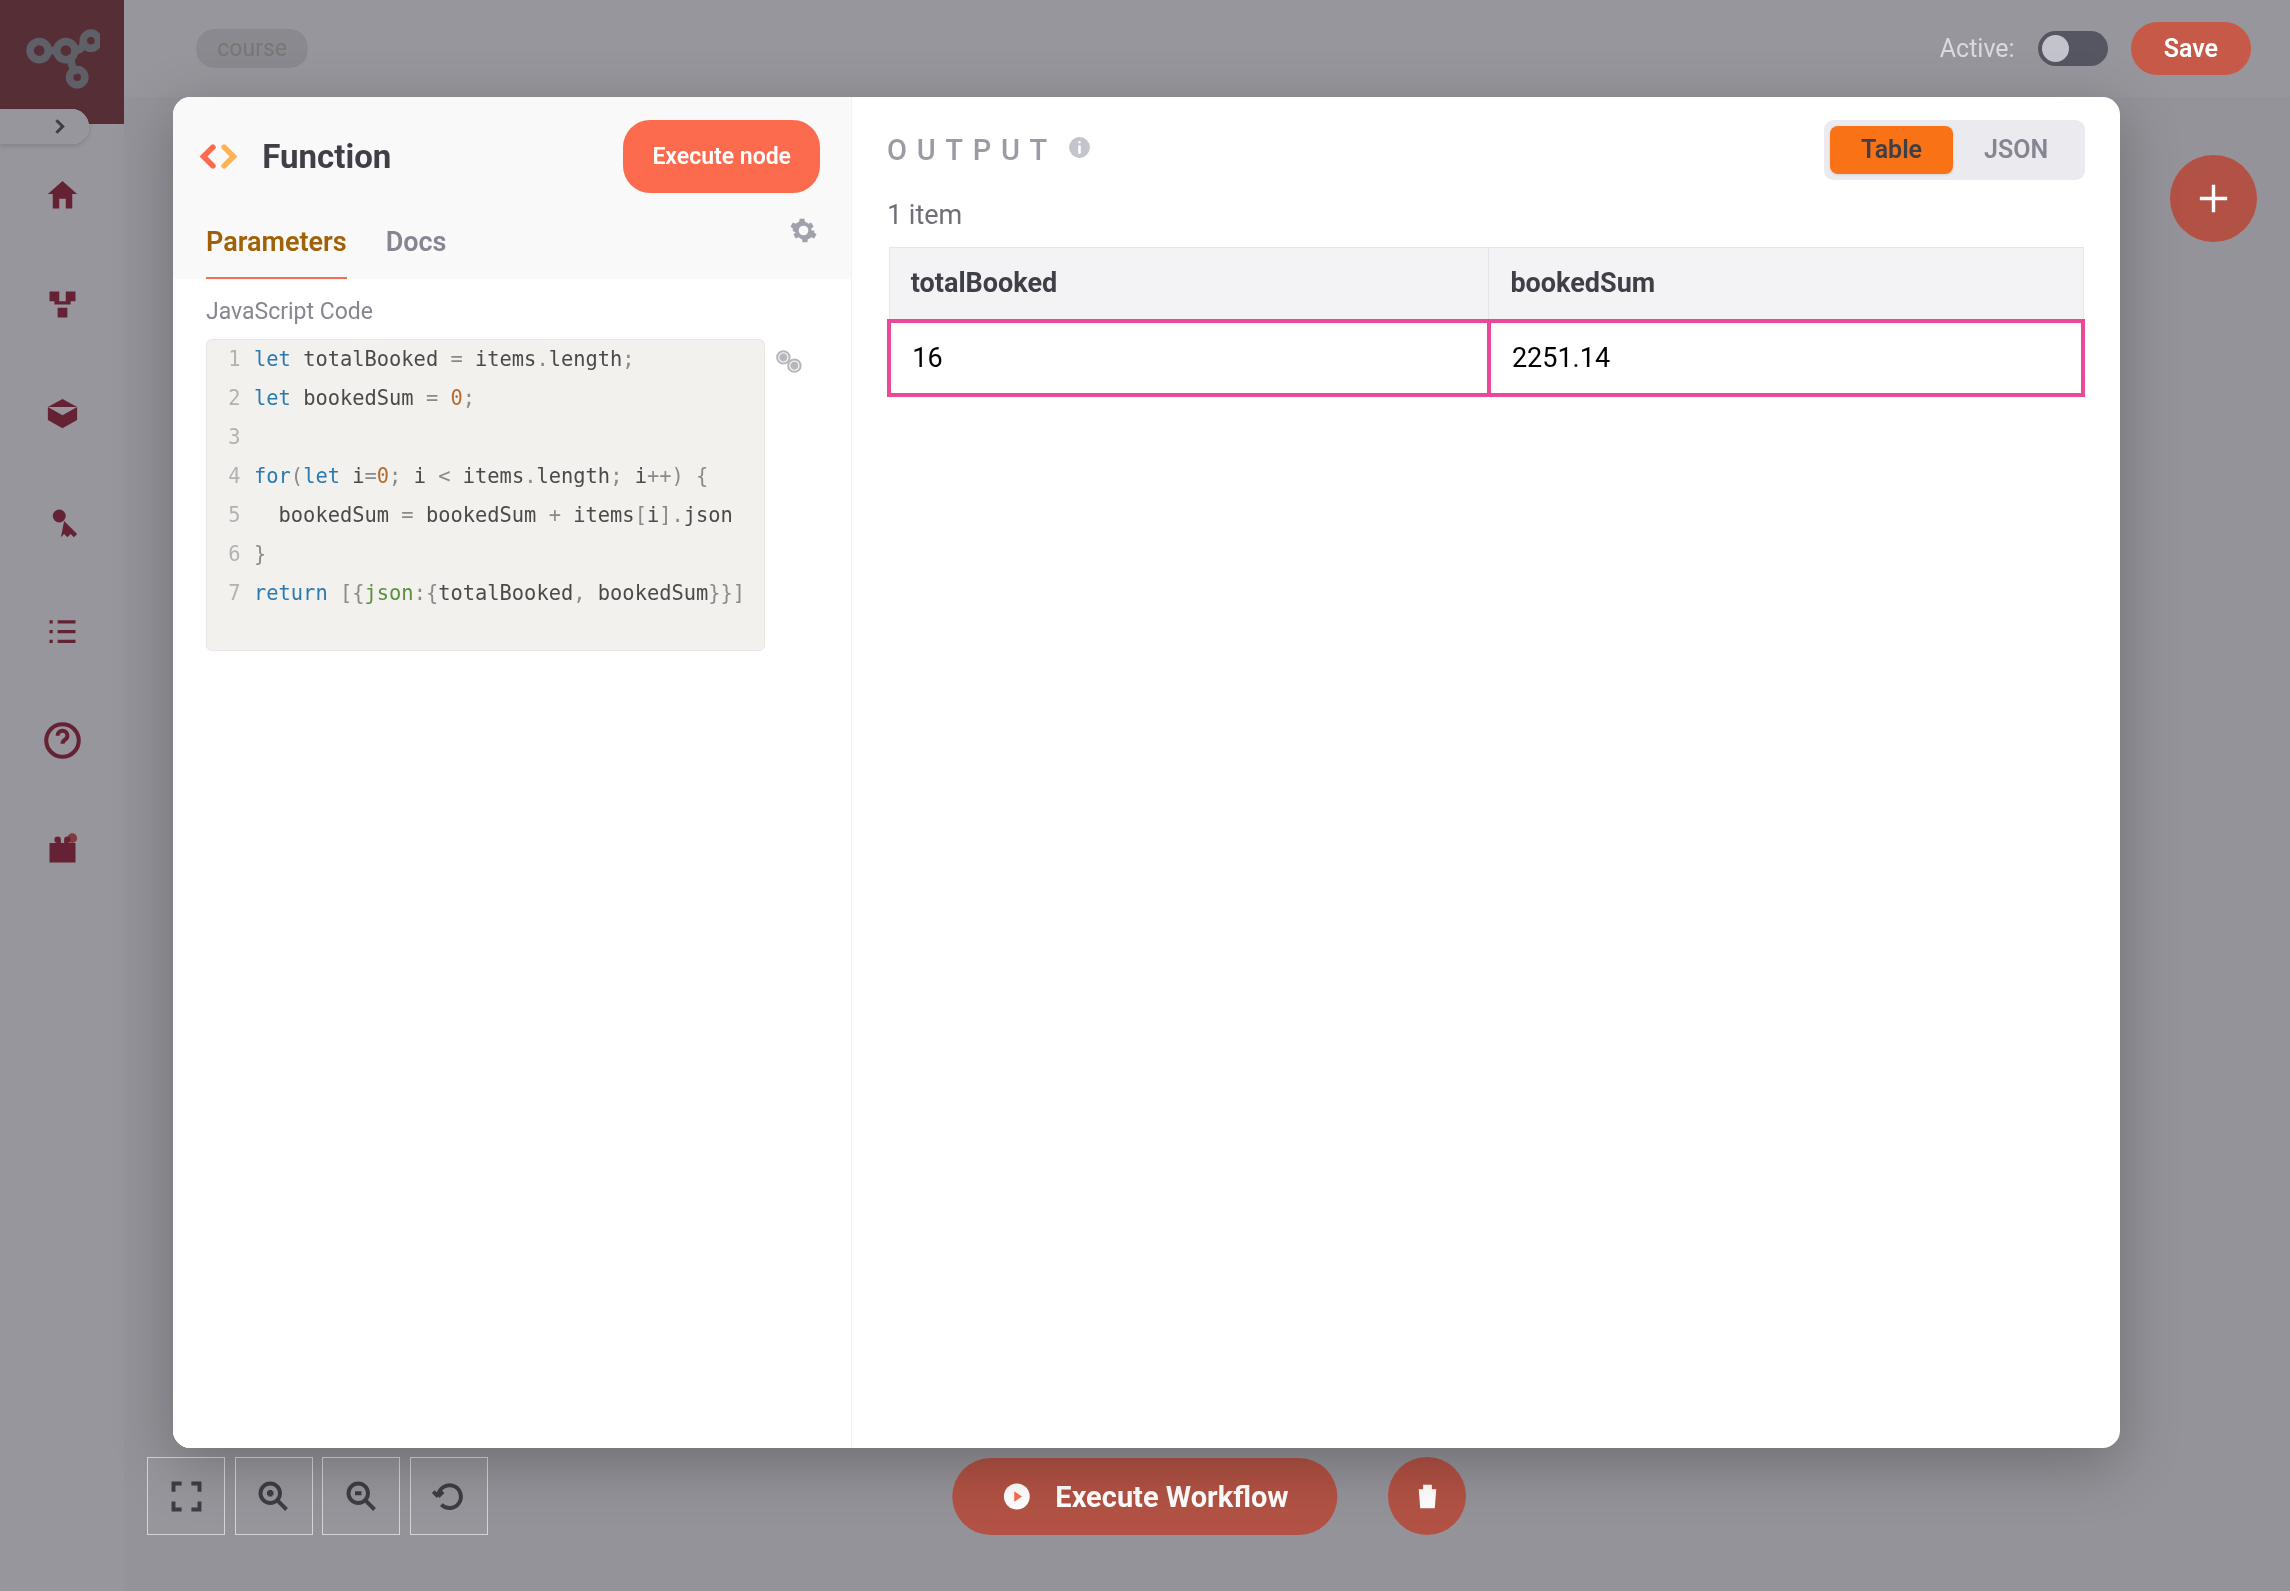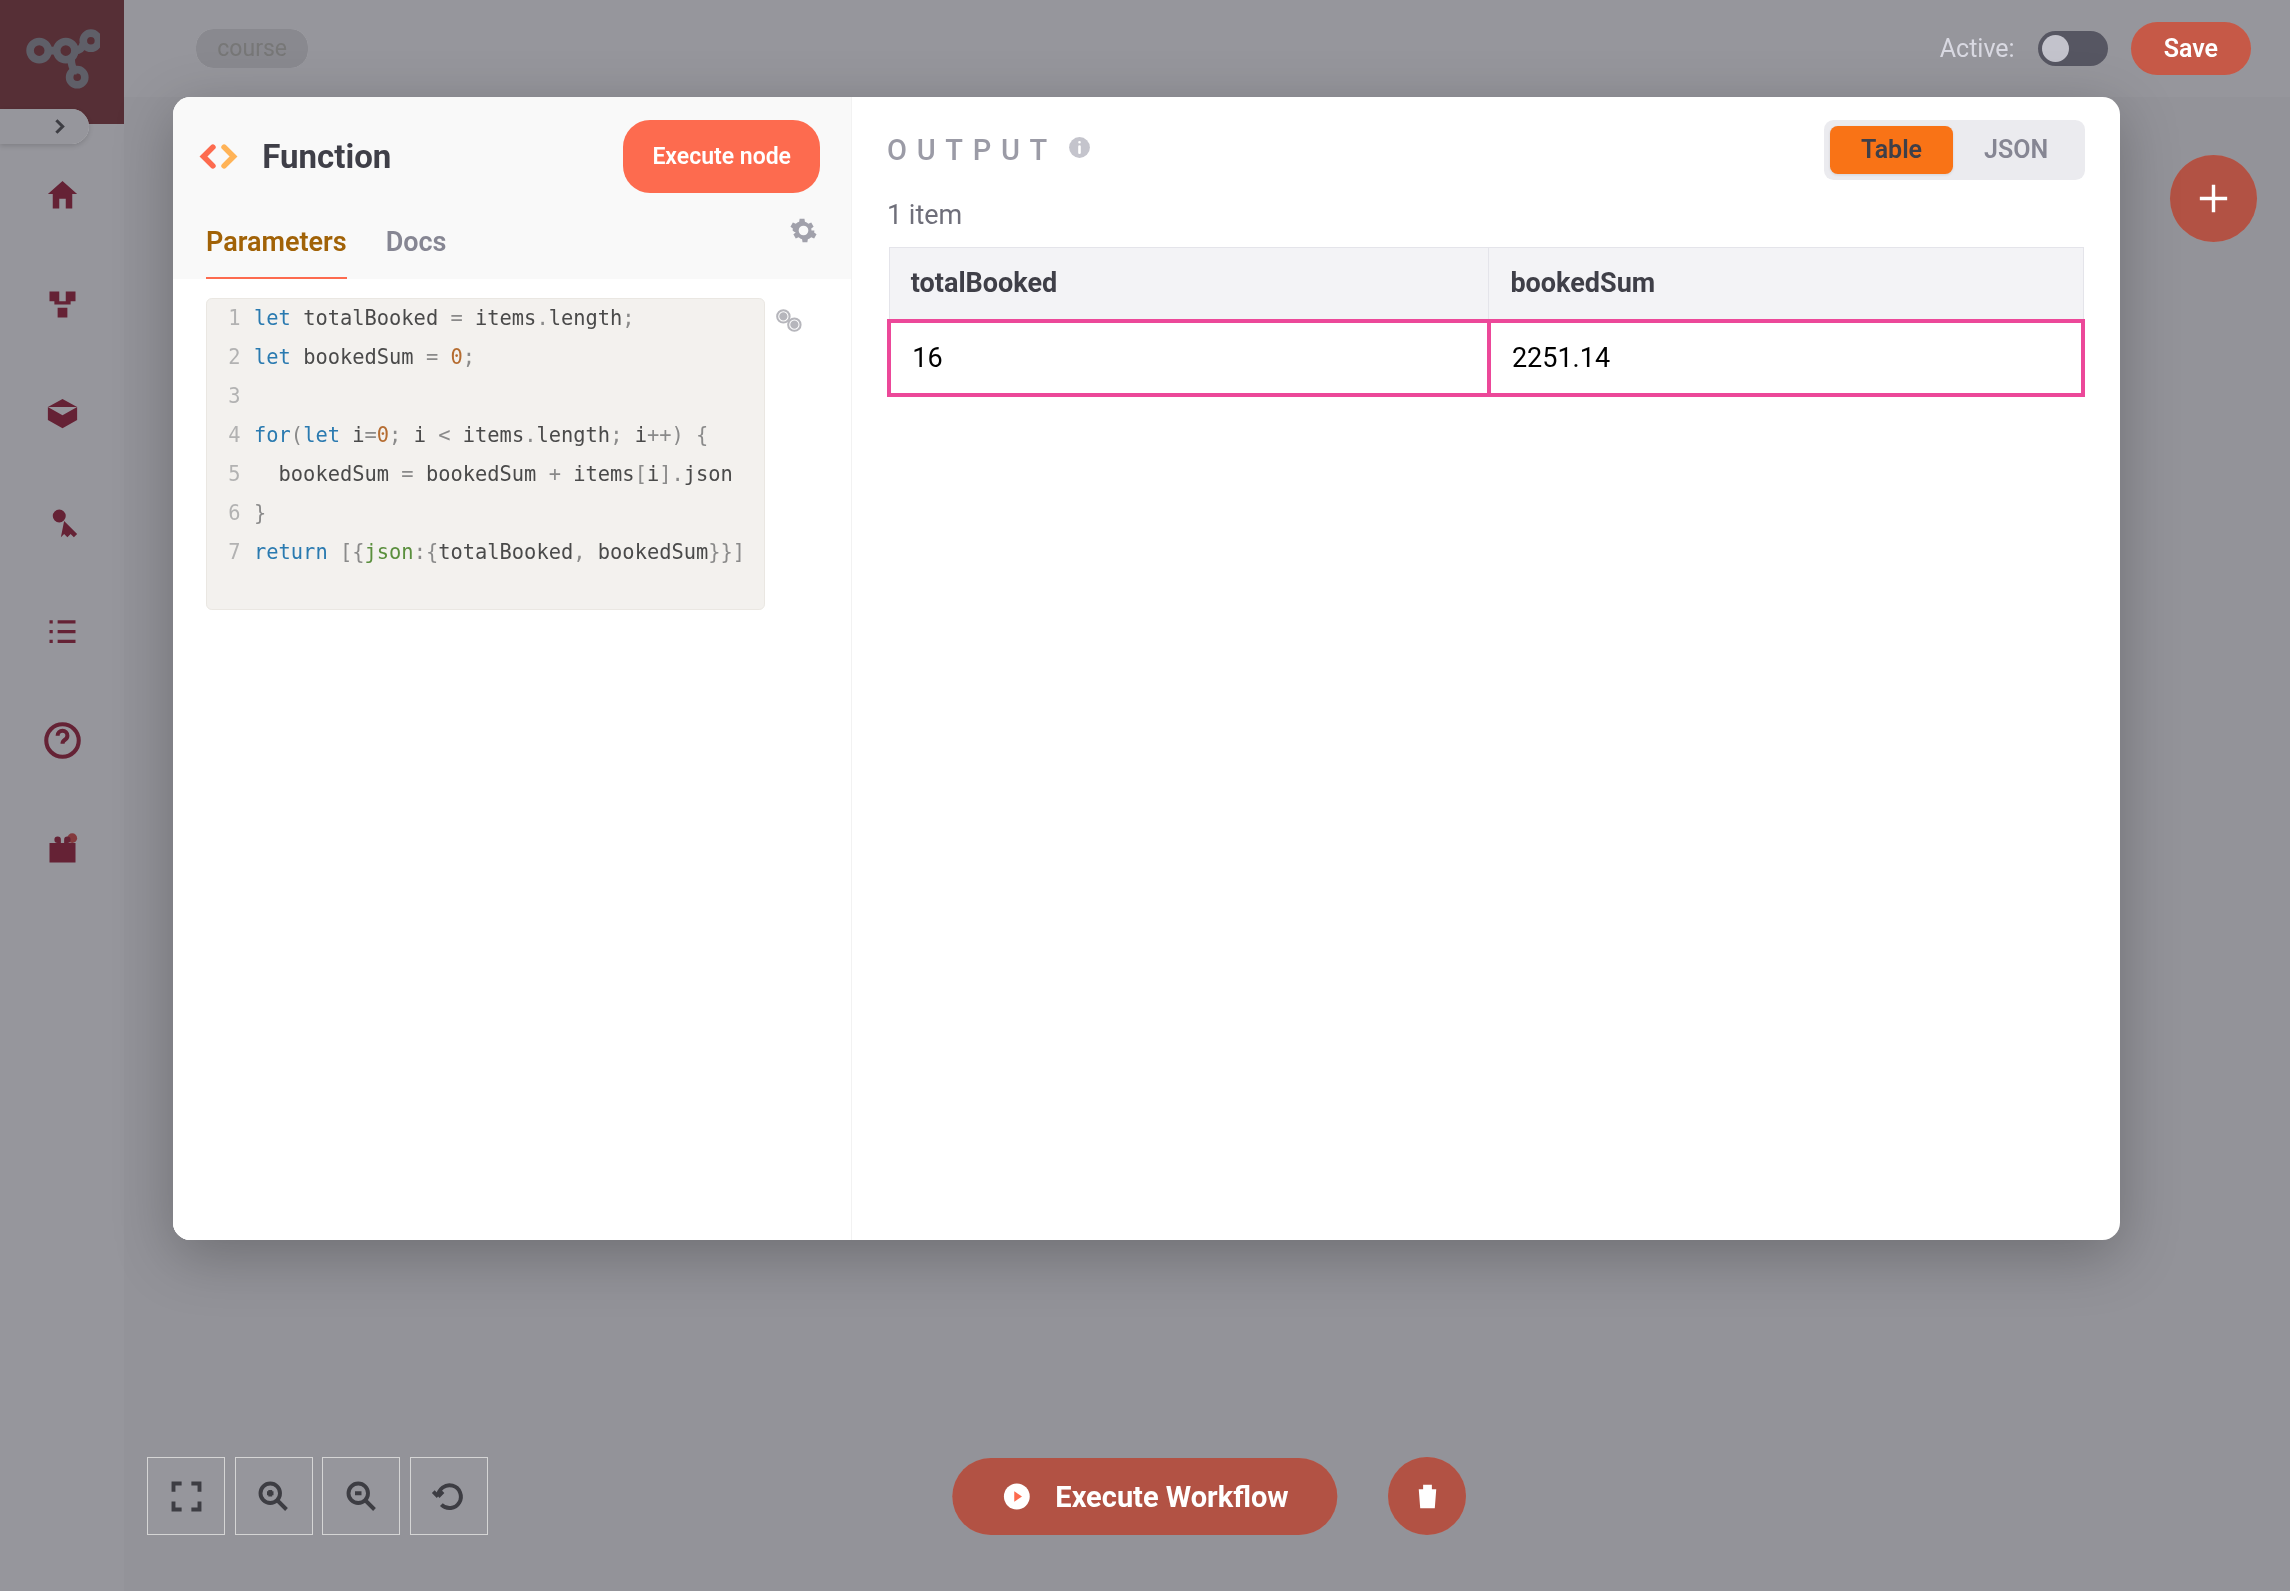--- a/index.html
+++ b/index.html
@@ -88,21 +88,21 @@
   .trash-btn {
     position:absolute; left:50%; transform:translateX(243px); bottom:56px;
     width:78px; height:78px; border-radius:39px; background:#fd6b4f;
     display:flex;align-items:center;justify-content:center; z-index:1;
   }
   .trash-btn::after{content:"";position:absolute;inset:0;background:rgba(36,36,48,0.35);border-radius:39px;}
   .trash-btn svg{fill:#fff;width:35px;height:35px;position:relative;z-index:2;}
 
   
   .modal {
-    position:absolute; left:173px; top:97px; width:1947px; height:1143px;
+    position:absolute; left:173px; top:97px; width:1947px; height:1351px;
     background:#fff; border-radius:17.5px; box-shadow:0 15.5px 58px rgba(0,0,0,0.25);
     display:flex; z-index:5; overflow:hidden;
   }
   .modal-left {
     width:679px; background:#f9f9f9; border-right:1.9px solid #f2f2f2;
     display:flex; flex-direction:column;
   }
   .ml-header {
     display:flex; align-items:center; gap:21.3px; padding:23px 31px 23px 23px;
   }
@@ -278,20 +278,21 @@
     <div class="ml-tabs">
       <div class="ml-tab active">Parameters</div>
       <div class="ml-tab">Docs</div>
       <div class="ml-gear">
         <svg class="gear-svg" viewBox="0 0 24 24">
             <path d="M12 8a4 4 0 100 8 4 4 0 000-8zm9 4a7 7 0 01-.2 1.6l2 1.6-2 3.4-2.4-1a7 7 0 01-2.8 1.6l-.4 2.6h-4l-.4-2.6a7 7 0 01-2.8-1.6l-2.4 1-2-3.4 2-1.6A7 7 0 013 12a7 7 0 01.2-1.6l-2-1.6 2-3.4 2.4 1A7 7 0 018.4 4.8L8.8 2.2h4l.4 2.6a7 7 0 012.8 1.6l2.4-1 2 3.4-2 1.6c.1.5.2 1 .2 1.6z"></path>
           </svg>
       </div>
     </div>
     <div class="ml-body">
+      <div class="code-label">JavaScript Code</div>
       <div class="code-box-wrap">
         <div class="code-gear">
           <svg class="gear-svg-sm" viewBox="0 0 24 24">
               <path d="M9 6a3 3 0 100 6 3 3 0 000-6zm8 6a3 3 0 100 6 3 3 0 000-6z" fill="#b6b6bc"></path>
               <circle cx="9" cy="9" r="4.5" fill="none" stroke="#b6b6bc" stroke-width="1.5"></circle>
               <circle cx="17" cy="15" r="4.5" fill="none" stroke="#b6b6bc" stroke-width="1.5"></circle>
             </svg>
         </div>
         <div class="code-box" id="code-box">
             <div class="code-line">

